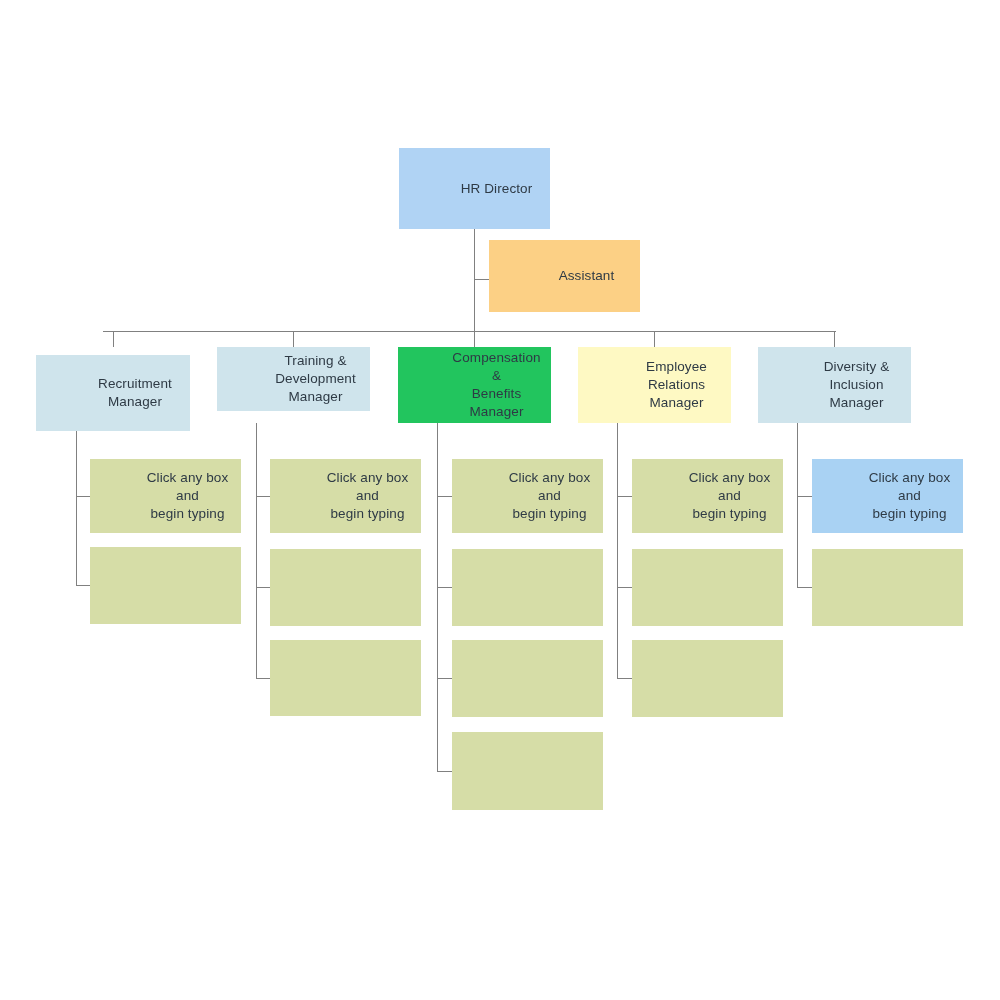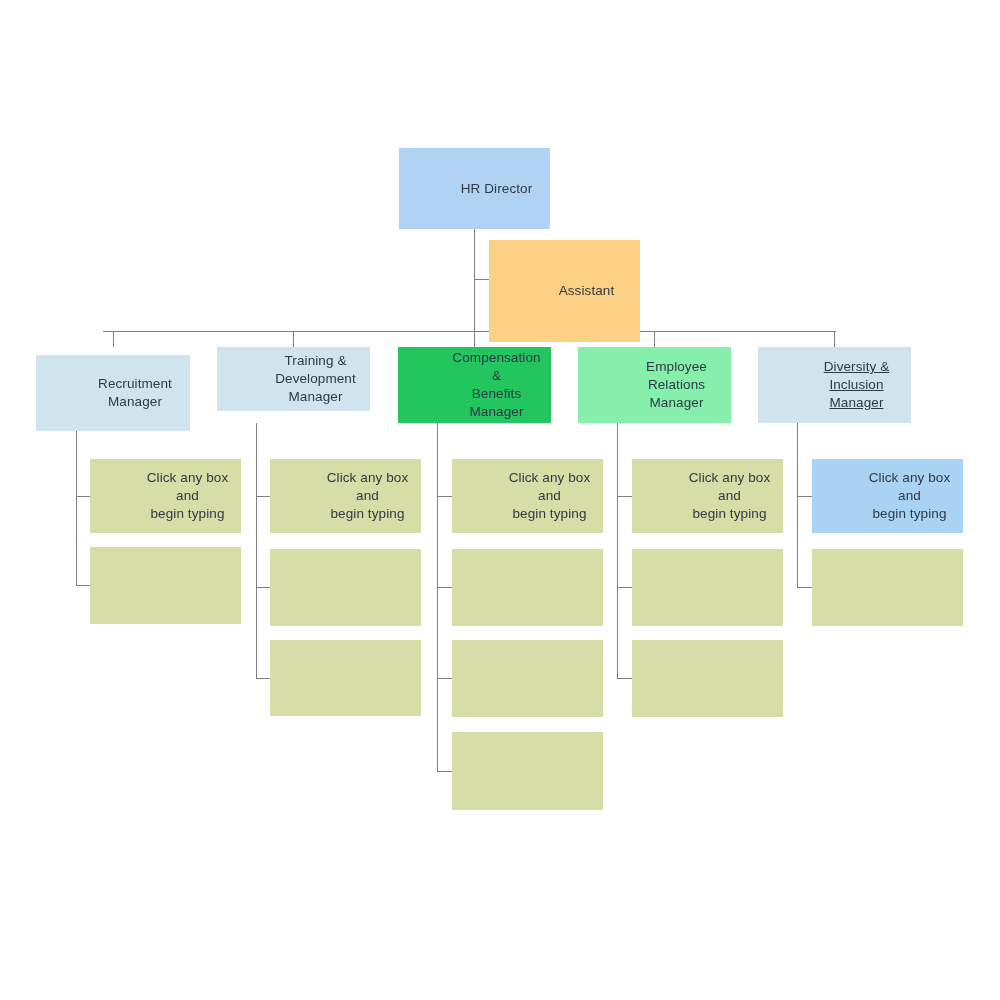--- a/index.html
+++ b/index.html
@@ -115,45 +115,45 @@
       </div>
       <div class="node" style="left: 452px; top: 549px; width: 151px; height: 77px; background: rgb(214, 221, 167);">
         <span class="node-text"></span>
       </div>
       <div class="node" style="left: 452px; top: 640px; width: 151px; height: 77px; background: rgb(214, 221, 167);">
         <span class="node-text"></span>
       </div>
       <div class="node" style="left: 452px; top: 732px; width: 151px; height: 78px; background: rgb(214, 221, 167);">
         <span class="node-text"></span>
       </div>
-      <div class="node" style="left: 578px; top: 347px; width: 153px; height: 76px; background: #86efac;">
+      <div class="node" style="left: 578px; top: 347px; width: 153px; height: 76px; background: #fef9c3;">
         <span class="node-text">Employee Relations
 Manager</span>
       </div>
       <div class="node" style="left: 632px; top: 459px; width: 151px; height: 74px; background: rgb(214, 221, 167);">
         <span class="node-text">Click any box and
 begin typing</span>
       </div>
       <div class="node" style="left: 632px; top: 549px; width: 151px; height: 77px; background: rgb(214, 221, 167);">
         <span class="node-text"></span>
       </div>
       <div class="node" style="left: 632px; top: 640px; width: 151px; height: 77px; background: rgb(214, 221, 167);">
         <span class="node-text"></span>
       </div>
-      <div class="node" style="left: 758px; top: 347px; width: 153px; height: 76px; background: rgb(207, 228, 236); text-decoration: underline;">
+      <div class="node" style="left: 758px; top: 347px; width: 153px; height: 76px; background: rgb(207, 228, 236);">
         <span class="node-text">Diversity &amp; Inclusion
 Manager</span>
       </div>
       <div class="node" style="left: 812px; top: 459px; width: 151px; height: 74px; background: rgb(169, 210, 243);">
         <span class="node-text">Click any box and
 begin typing</span>
       </div>
       <div class="node" style="left: 812px; top: 549px; width: 151px; height: 77px; background: rgb(214, 221, 167);">
         <span class="node-text"></span>
       </div>
       <div class="node" style="left: 399px; top: 148px; width: 151px; height: 81px; background: rgb(176, 211, 244);">
         <span class="node-text">HR Director</span>
       </div>
-      <div class="node" style="left: 489px; top: 240px; width: 151px; height: 102px; background: rgb(252, 208, 133);">
+      <div class="node" style="left: 489px; top: 240px; width: 151px; height: 72px; background: rgb(252, 208, 133);">
         <span class="node-text">Assistant</span>
       </div>
     </div>
 </div>
 
 </body></html>

